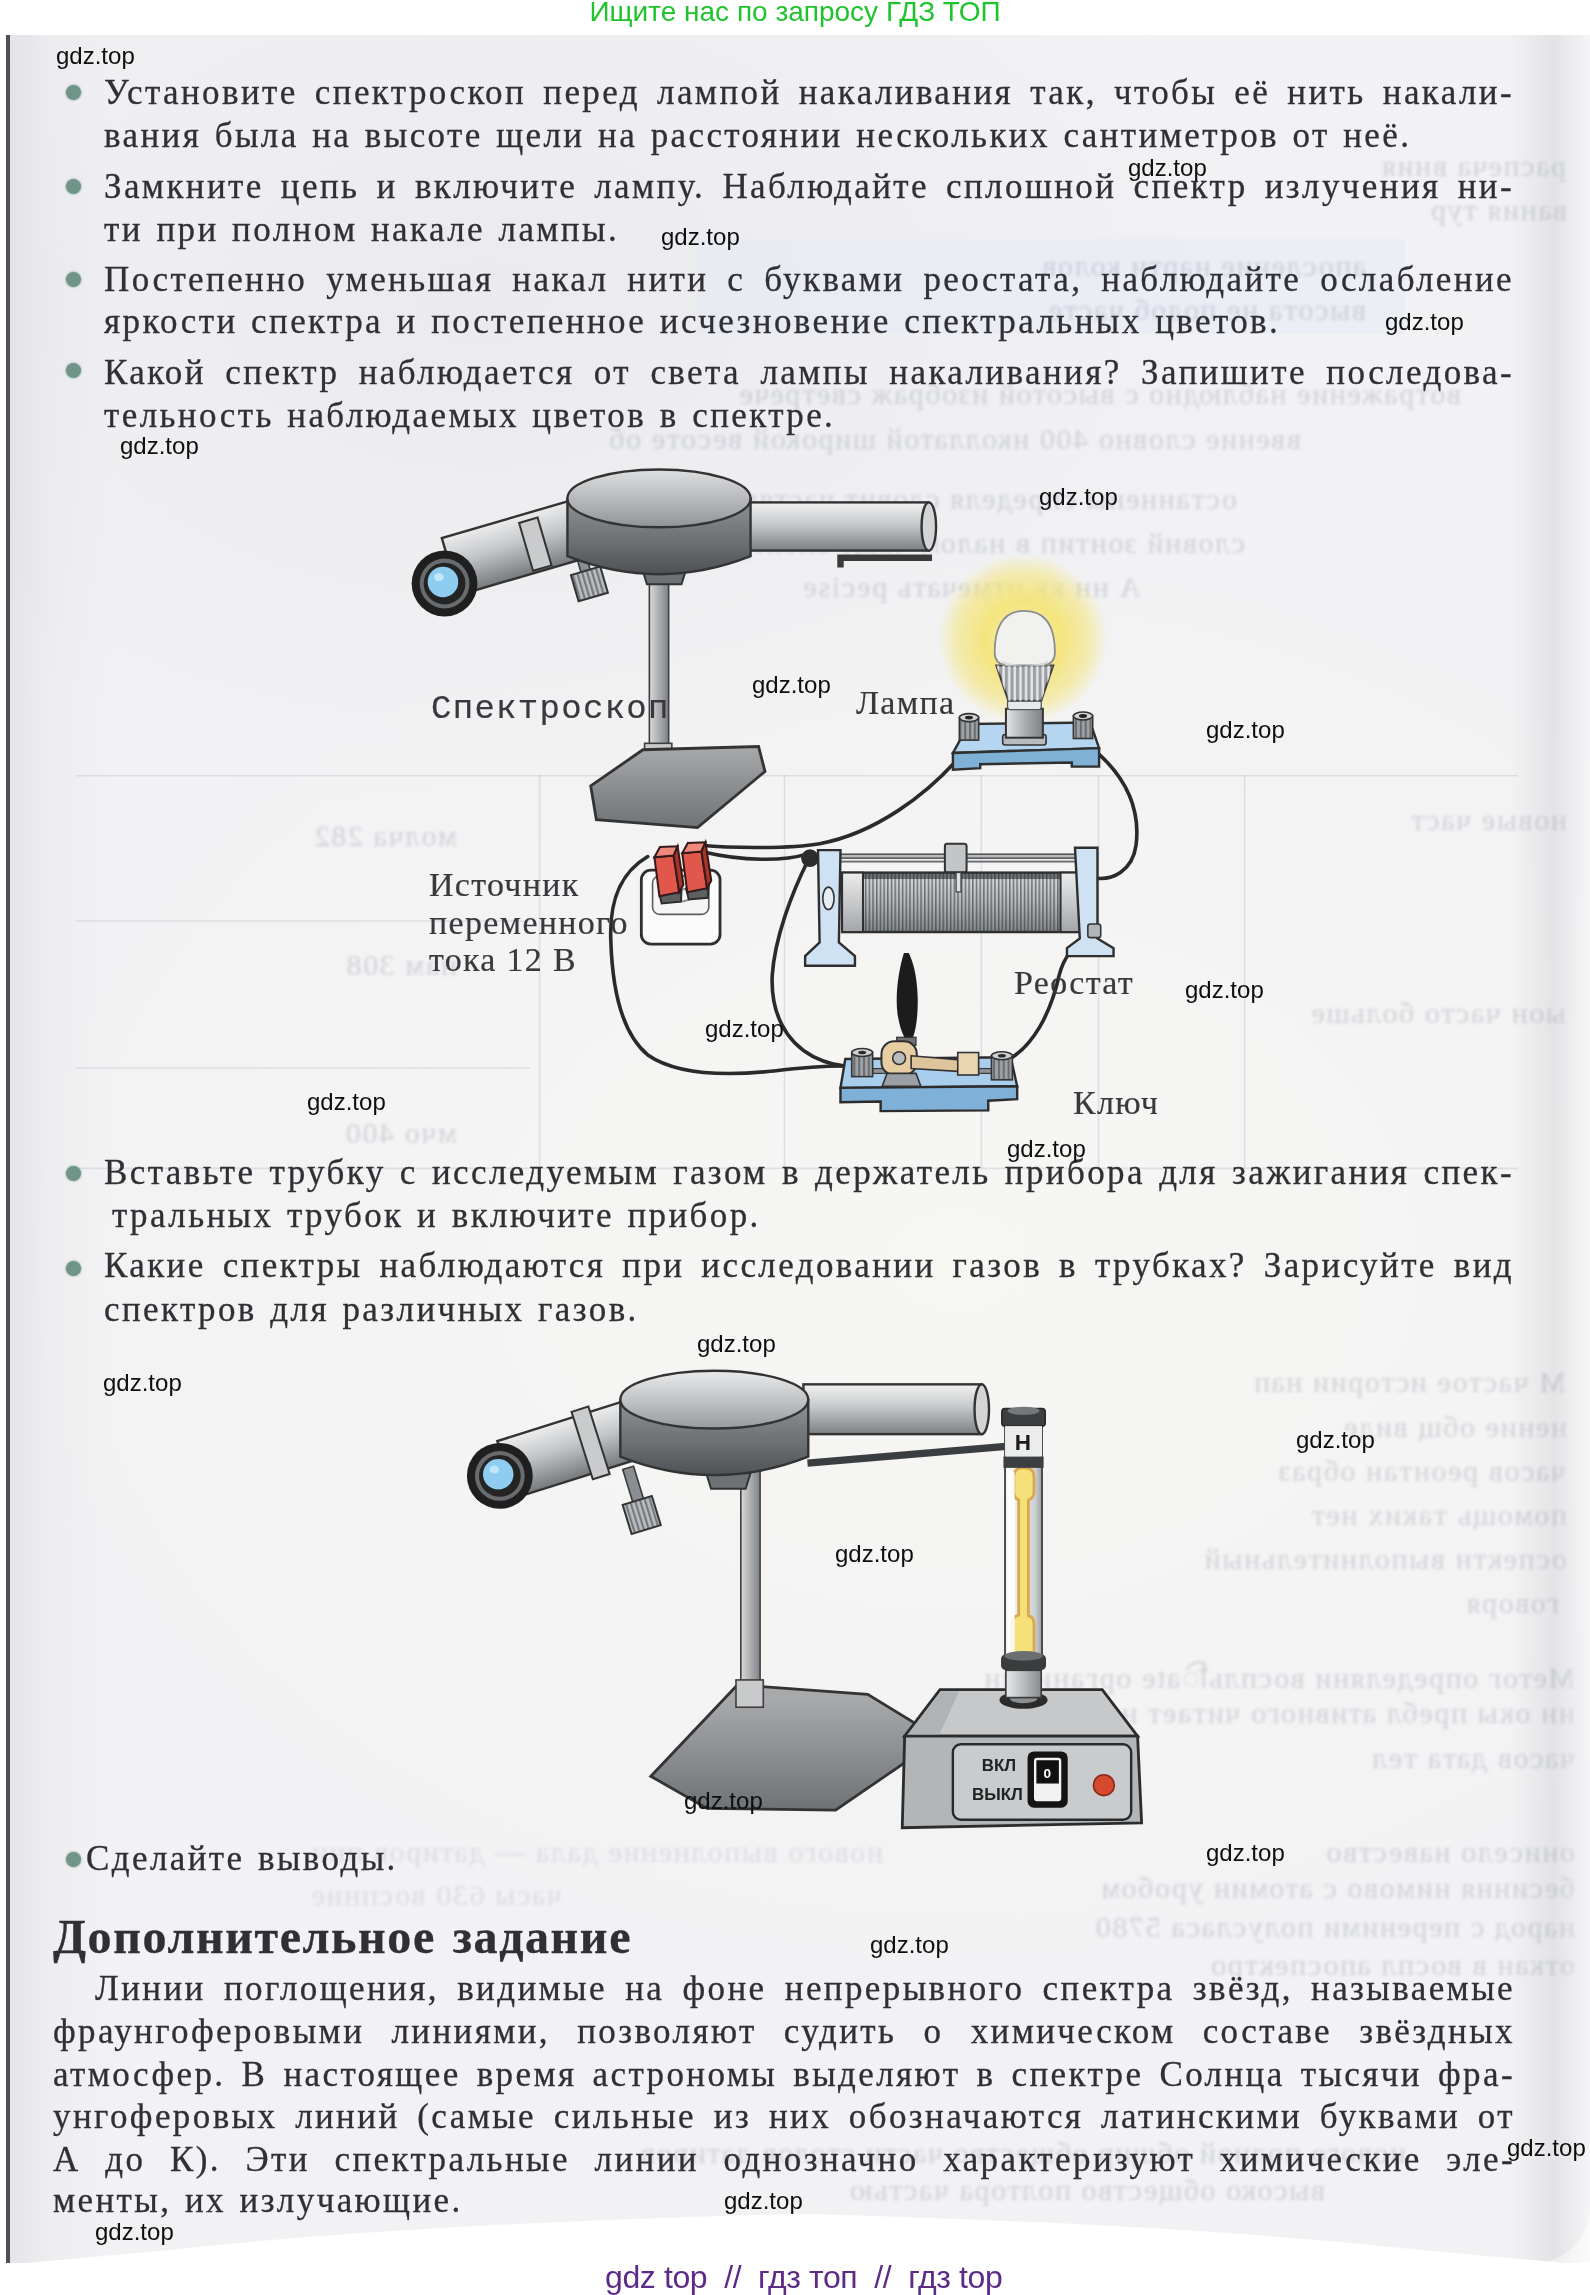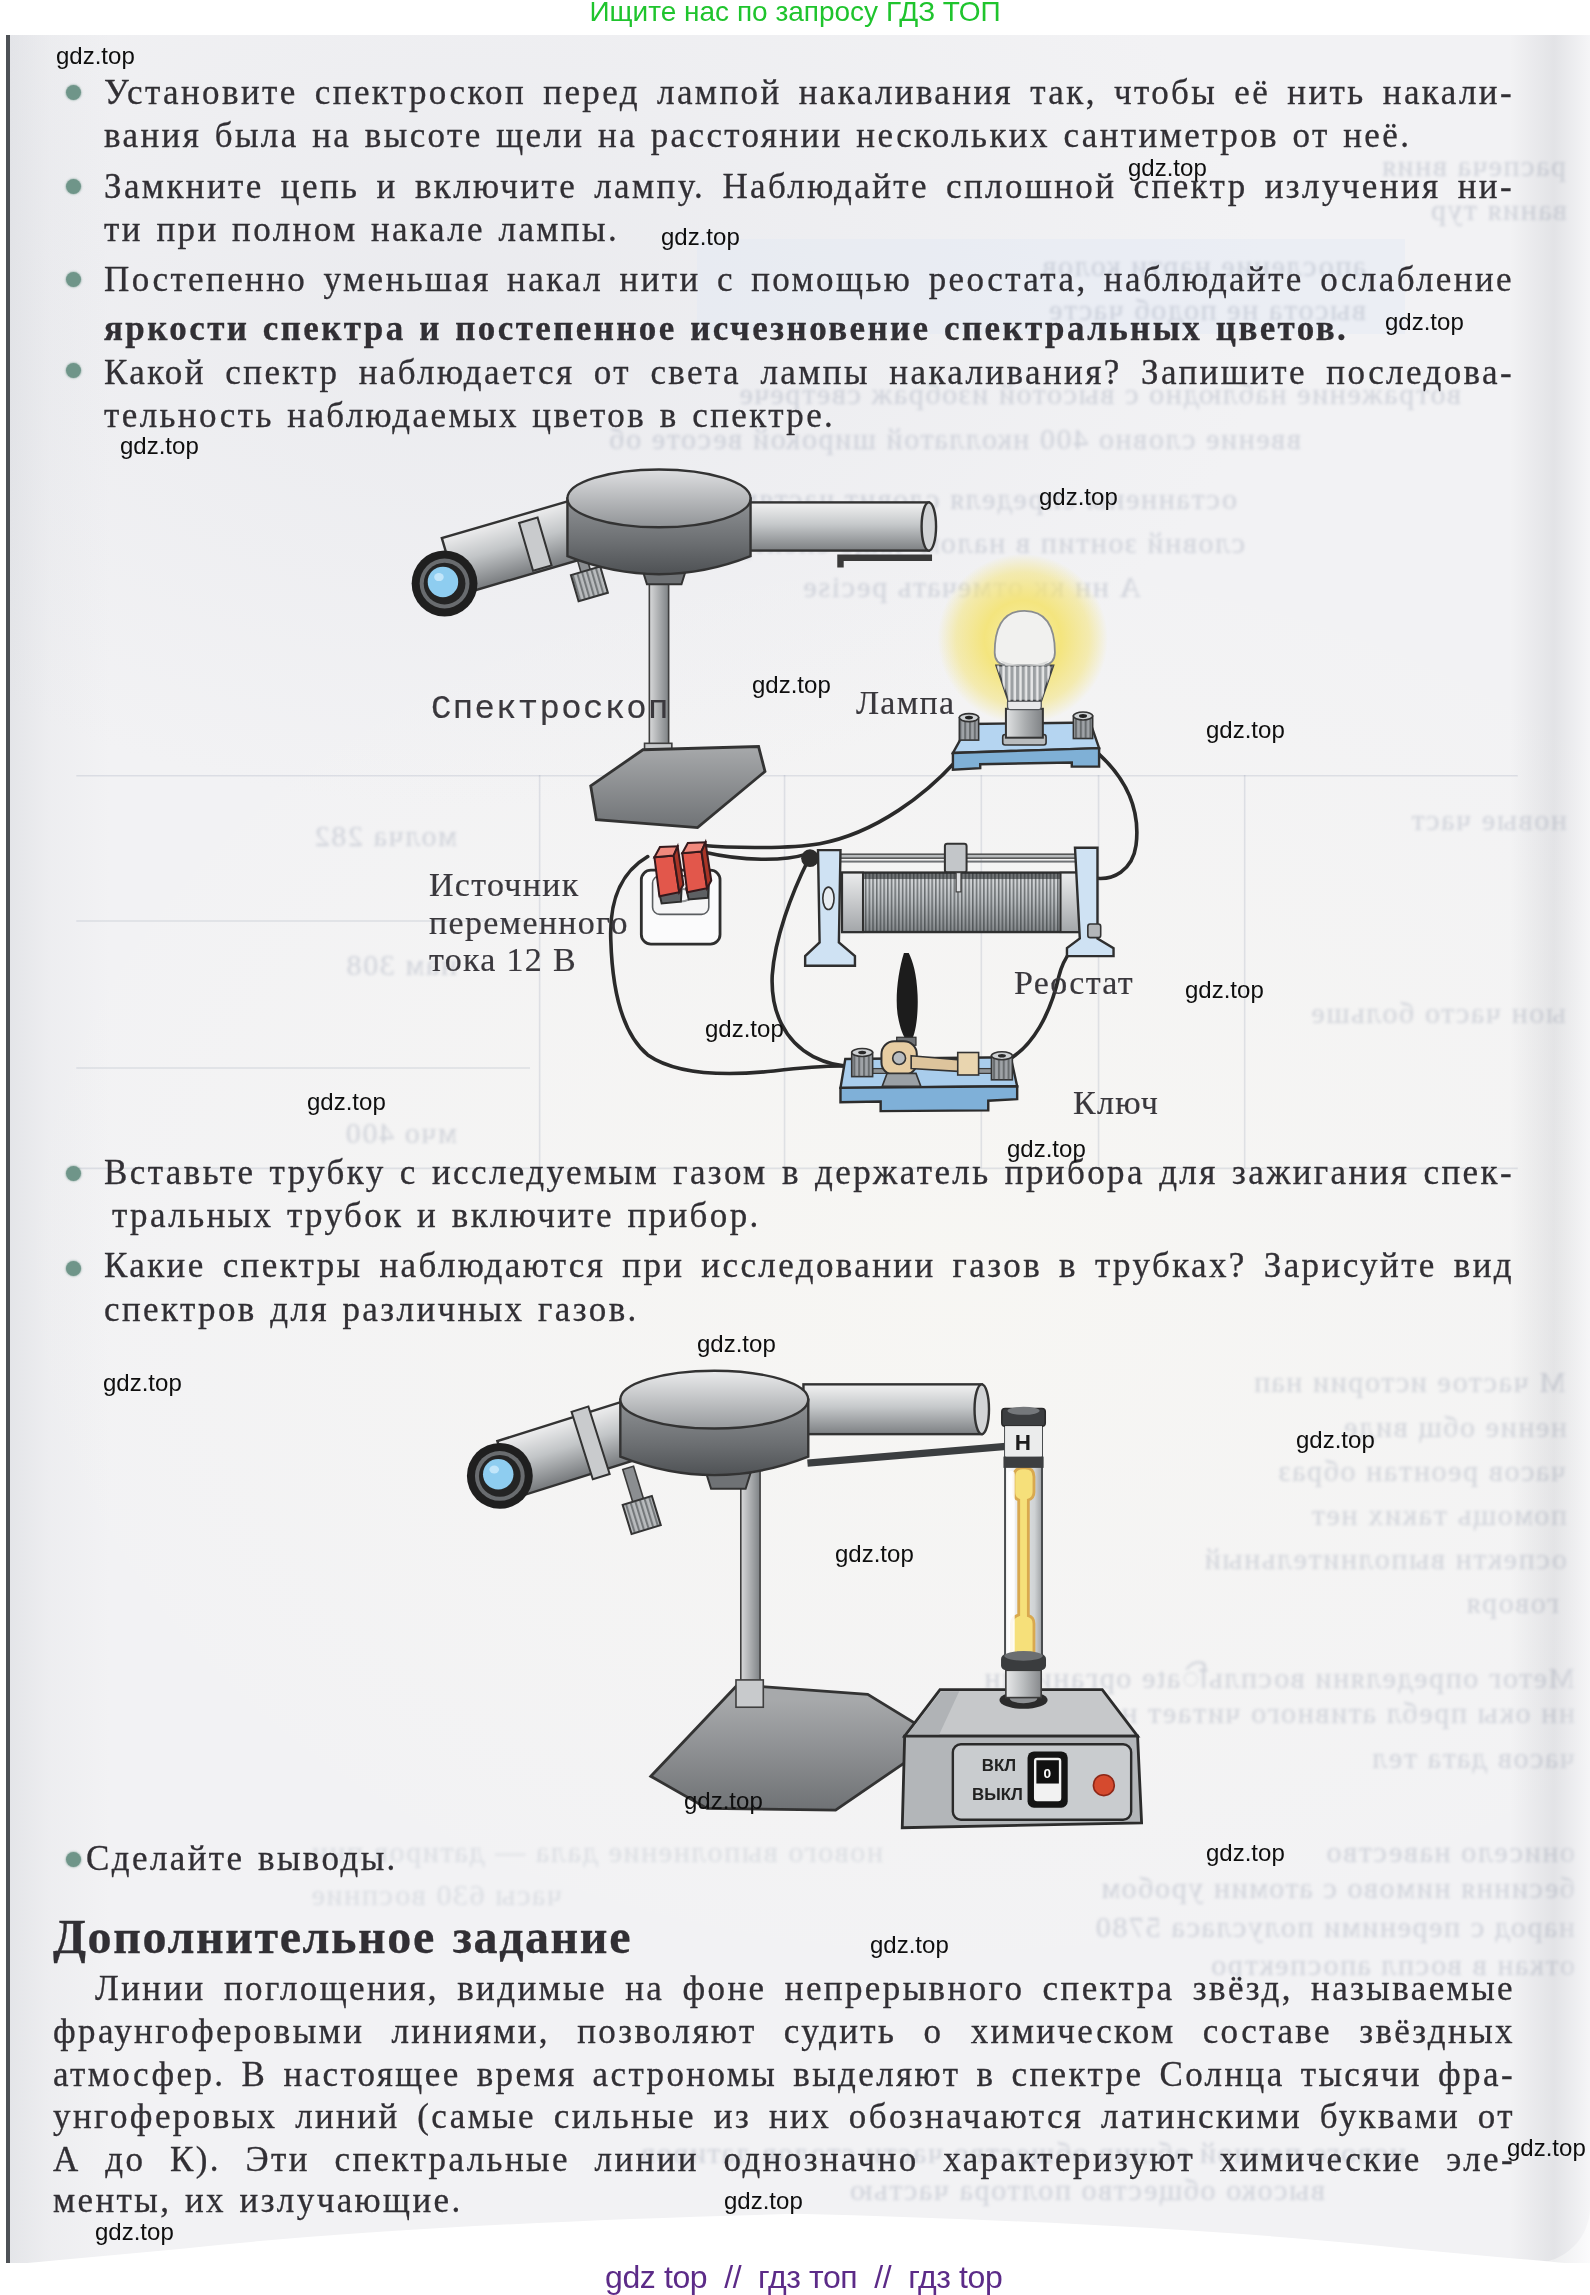--- a/index.html
+++ b/index.html
@@ -86,22 +86,22 @@
 <div class="bleed" style="left:80px;top:1878px;width:482px;color:rgba(152,161,178,0.26);">часы 630 воспние</div>
 <div class="bleed" style="left:241px;top:2136px;width:1165px;">нового полной общир общество части столов датиров</div>
 <div class="bleed" style="left:281px;top:2173px;width:1044px;">высоко общество полтора частью</div>
 <div class="bullet" style="left:66px;top:85px;"></div>
 <div class="tj" style="left:104px;top:73px;width:1410px;">Установите спектроскоп перед лампой накаливания так, чтобы её нить накали-</div>
 <div class="tl" style="left:104px;top:116px;">вания была на высоте щели на расстоянии нескольких сантиметров от неё.</div>
 <div class="bullet" style="left:66px;top:179px;"></div>
 <div class="tj" style="left:104px;top:167px;width:1410px;">Замкните цепь и включите лампу. Наблюдайте сплошной спектр излучения ни-</div>
 <div class="tl" style="left:104px;top:210px;">ти при полном накале лампы.</div>
 <div class="bullet" style="left:66px;top:272px;"></div>
-<div class="tj" style="left:104px;top:260px;width:1410px;">Постепенно уменьшая накал нити с помощью реостата, наблюдайте ослабление</div>
-<div class="tl" style="left:104px;top:309px;font-weight:bold;">яркости спектра и постепенное исчезновение спектральных цветов.</div>
+<div class="tj" style="left:104px;top:260px;width:1410px;">Постепенно уменьшая накал нити с буквами реостата, наблюдайте ослабление</div>
+<div class="tl" style="left:104px;top:302px;">яркости спектра и постепенное исчезновение спектральных цветов.</div>
 <div class="bullet" style="left:66px;top:363px;"></div>
 <div class="tj" style="left:104px;top:353px;width:1410px;">Какой спектр наблюдается от света лампы накаливания? Запишите последова-</div>
 <div class="tl" style="left:104px;top:396px;text-align:right;">тельность наблюдаемых цветов в спектре.</div>
 
 <div class="bullet" style="left:66px;top:1166px;"></div>
 <div class="tj" style="left:104px;top:1153px;width:1410px;">Вставьте трубку с исследуемым газом в держатель прибора для зажигания спек-</div>
 <div class="tl" style="left:104px;top:1196px;margin-left:8px;">тральных трубок и включите прибор.</div>
 <div class="bullet" style="left:66px;top:1261px;"></div>
 <div class="tj" style="left:104px;top:1246px;width:1410px;">Какие спектры наблюдаются при исследовании газов в трубках? Зарисуйте вид</div>
 <div class="tl" style="left:104px;top:1290px;">спектров для различных газов.</div>

